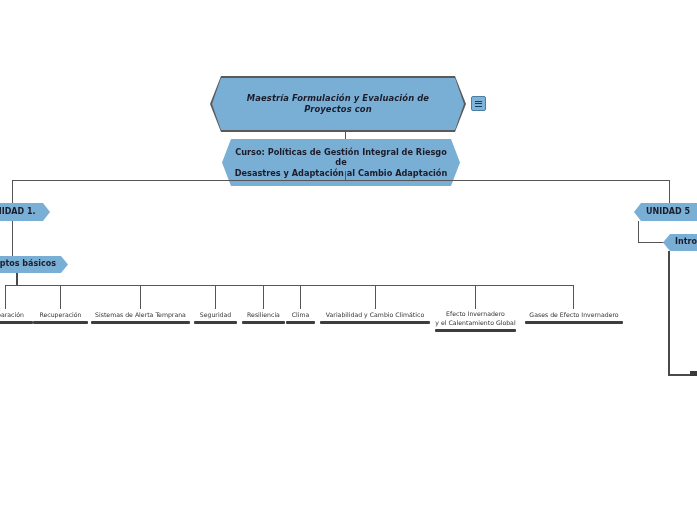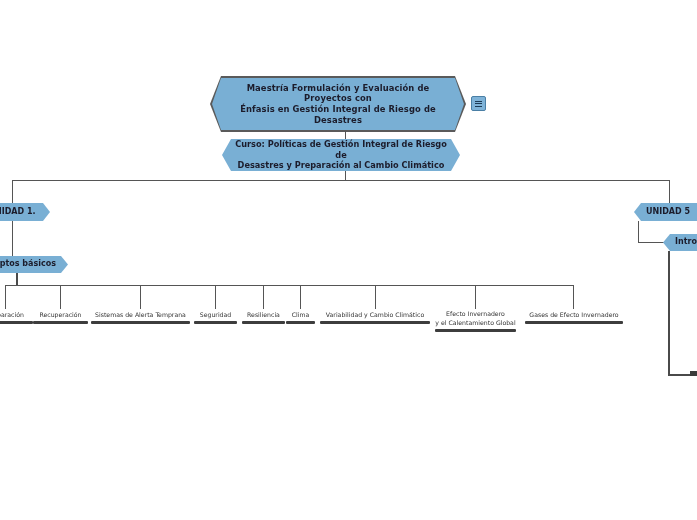--- a/index.html
+++ b/index.html
@@ -56,25 +56,26 @@
   }
 
   
   #node-root-outline {
     left: 210px; top: 76px; width: 256px; height: 56px;
   }
   #node-root {
     left: 212px; top: 78px; width: 252px; height: 52px;
     font-size: 8.4px;
     letter-spacing: 0.1px;
+    font-style: italic;
   }
 
   
   #node-course {
-    left: 222px; top: 139px; width: 238px; height: 32px;
+    left: 222px; top: 139px; width: 238px; height: 47px;
     font-size: 8.2px;
   }
 
   
   #node-unit1 {
     left: -26px; top: 203px; width: 76px; height: 18px;
     font-size: 8px;
     -webkit-clip-path: polygon(0 50%, 7px 0, calc(100% - 7px) 0, 100% 50%, calc(100% - 7px) 100%, 7px 100%);
     clip-path: polygon(0 50%, 7px 0, calc(100% - 7px) 0, 100% 50%, calc(100% - 7px) 100%, 7px 100%);
   }
@@ -147,36 +148,35 @@
 </style>
 </head>
 <body>
 
 <div id="canvas">
 
   <div class="hex-outline" id="node-root-outline"></div>
   <div class="hex" id="node-root">
     <div>
       <span>Maestría Formulación y Evaluación de Proyectos con</span><br>
-      <span>Énfasis en Gestión Integral de Riesgo de Desastres</span>
     </div>
   </div>
 
   <div id="menu-button">
     <span class="bar"></span>
     <span class="bar"></span>
     <span class="bar"></span>
   </div>
 
   <div class="line v" style="left:345px; top:131px; height:9px;"></div>
 
   <div class="hex" id="node-course">
     <div>
       <span>Curso: Políticas de Gestión Integral de Riesgo de</span><br>
-      <span>Desastres y Preparación al Cambio Climático</span>
+      <span>Desastres y Adaptación al Cambio Adaptación</span>
     </div>
   </div>
 
   <div class="line v" style="left:345px; top:171px; height:10px;"></div>
   <div class="line h" style="left:12px; top:180px; width:658px;"></div>
   <div class="line v" style="left:12px; top:180px; height:28px;"></div>
   <div class="line v" style="left:669px; top:180px; height:28px;"></div>
 
   <div class="hex" id="node-unit1">
     <span>UNIDAD 1.</span>

